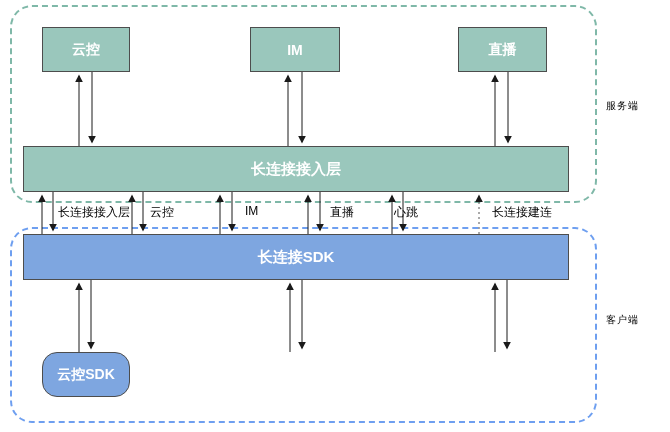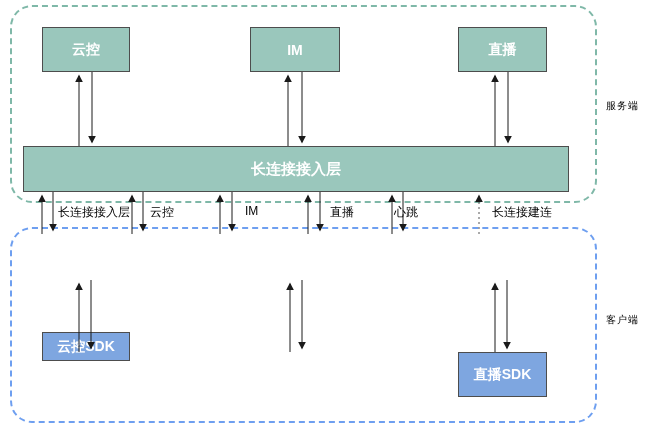--- a/index.html
+++ b/index.html
@@ -48,23 +48,23 @@
 
   <div class="region-label server">服务端</div>
   <div class="region-label client">客户端</div>
 
   <div class="node green" style="left:42px;top:27px;width:88px;height:45px;">云控</div>
   <div class="node green" style="left:250px;top:27px;width:90px;height:45px;">IM</div>
   <div class="node green" style="left:458px;top:27px;width:89px;height:45px;">直播</div>
 
   <div class="node green bar" style="left:23px;top:146px;width:546px;height:46px;">长连接接入层</div>
 
+  <div class="node blue bar" style="left:23px;top:234px;width:546px;height:46px;">长连接SDK</div>
 
-  <div class="node blue" style="left:42px;top:332px;width:88px;height:29px;">云控SDK</div>
-  <div class="node blue" style="left:458px;top:352px;width:89px;height:45px;">直播SDK</div>
+  <div class="node blue" style="left:42px;top:352px;width:88px;height:45px;border-radius:15px;">云控SDK</div>
 
   <div class="channel-label" style="left:58px;">长连接接入层</div>
   <div class="channel-label" style="left:150px;">云控</div>
   <div class="channel-label" style="left:245px;">IM</div>
   <div class="channel-label" style="left:330px;">直播</div>
   <div class="channel-label" style="left:394px;">心跳</div>
   <div class="channel-label" style="left:492px;">长连接建连</div>
 
   <svg class="arrows" viewBox="0 0 670 432" xmlns="http://www.w3.org/2000/svg">
     <defs>

